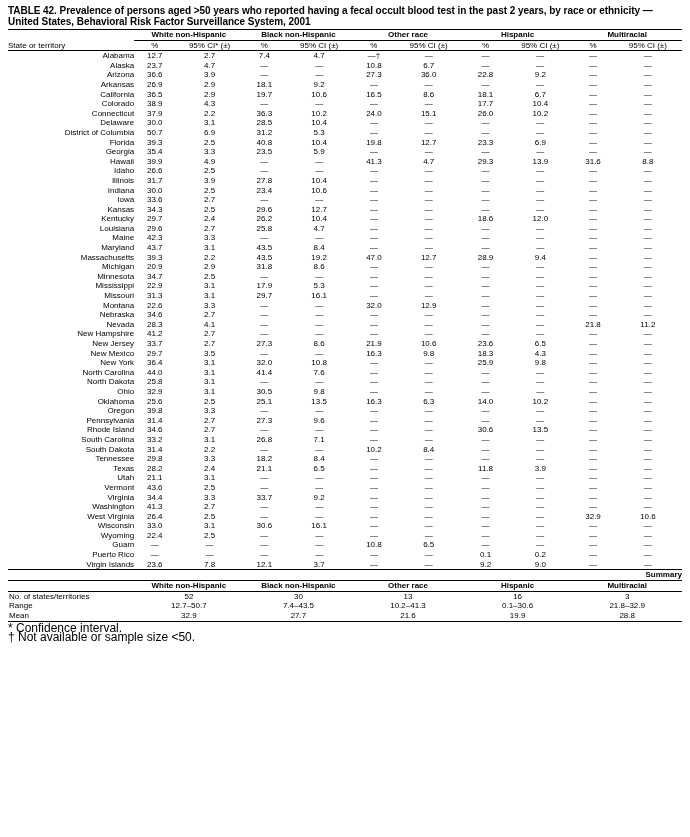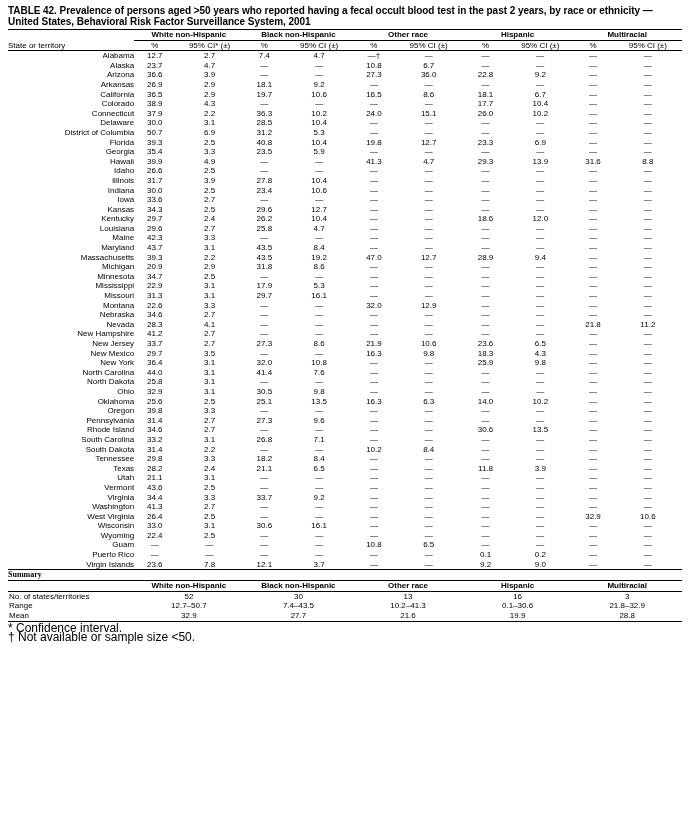--- a/index.html
+++ b/index.html
@@ -69,25 +69,24 @@
     text-align: right;
     padding-left: 1px;
   }
   td.num {
     text-align: center;
   }
   td.ci {
     text-align: center;
   }
   .summary-band {
-    text-align: left;
+    text-align: right;
     font-weight: bold;
     font-size: 8px;
     line-height: 10px;
-    font-family: Liberation Serif, serif;
   }
   .sumhdr td {
     text-align: center;
     font-weight: bold;
   }
   .sumhdr td.left { text-align: left; }
   .sumrow td { text-align: center; }
   .sumrow td.left { text-align: left; padding-left: 1px;}
   .footnotes {
     margin-top: 2px;

